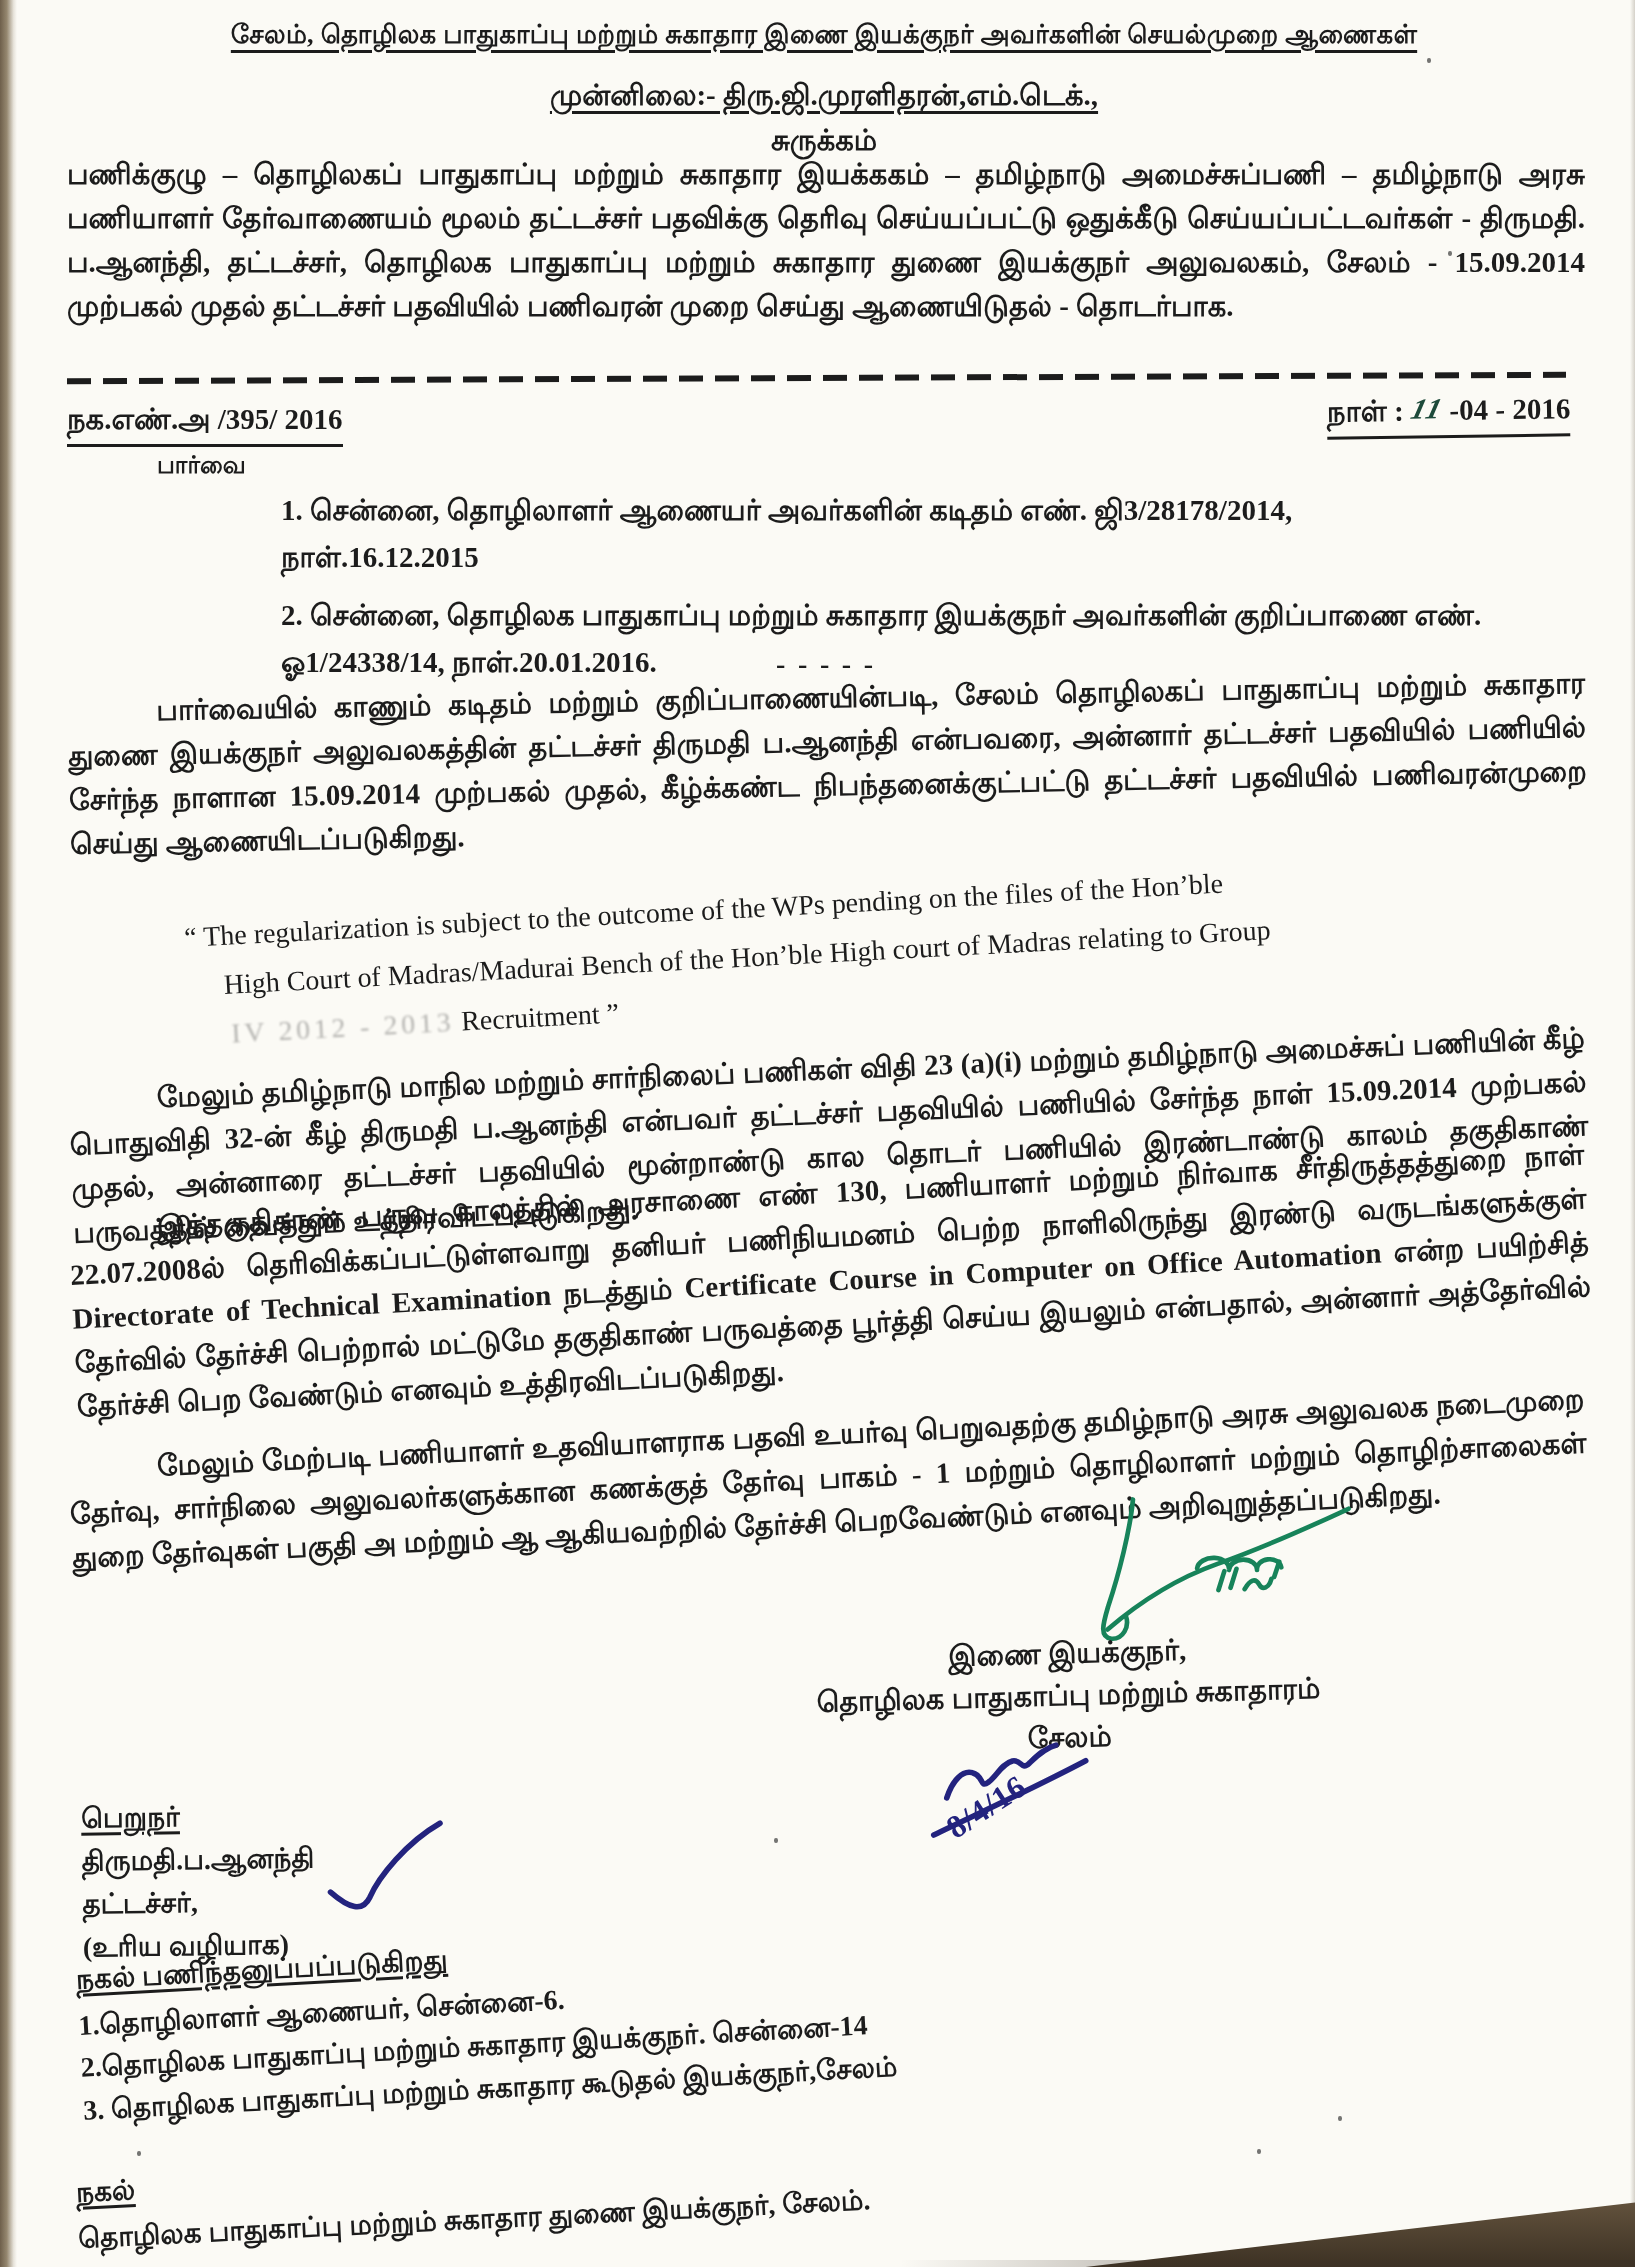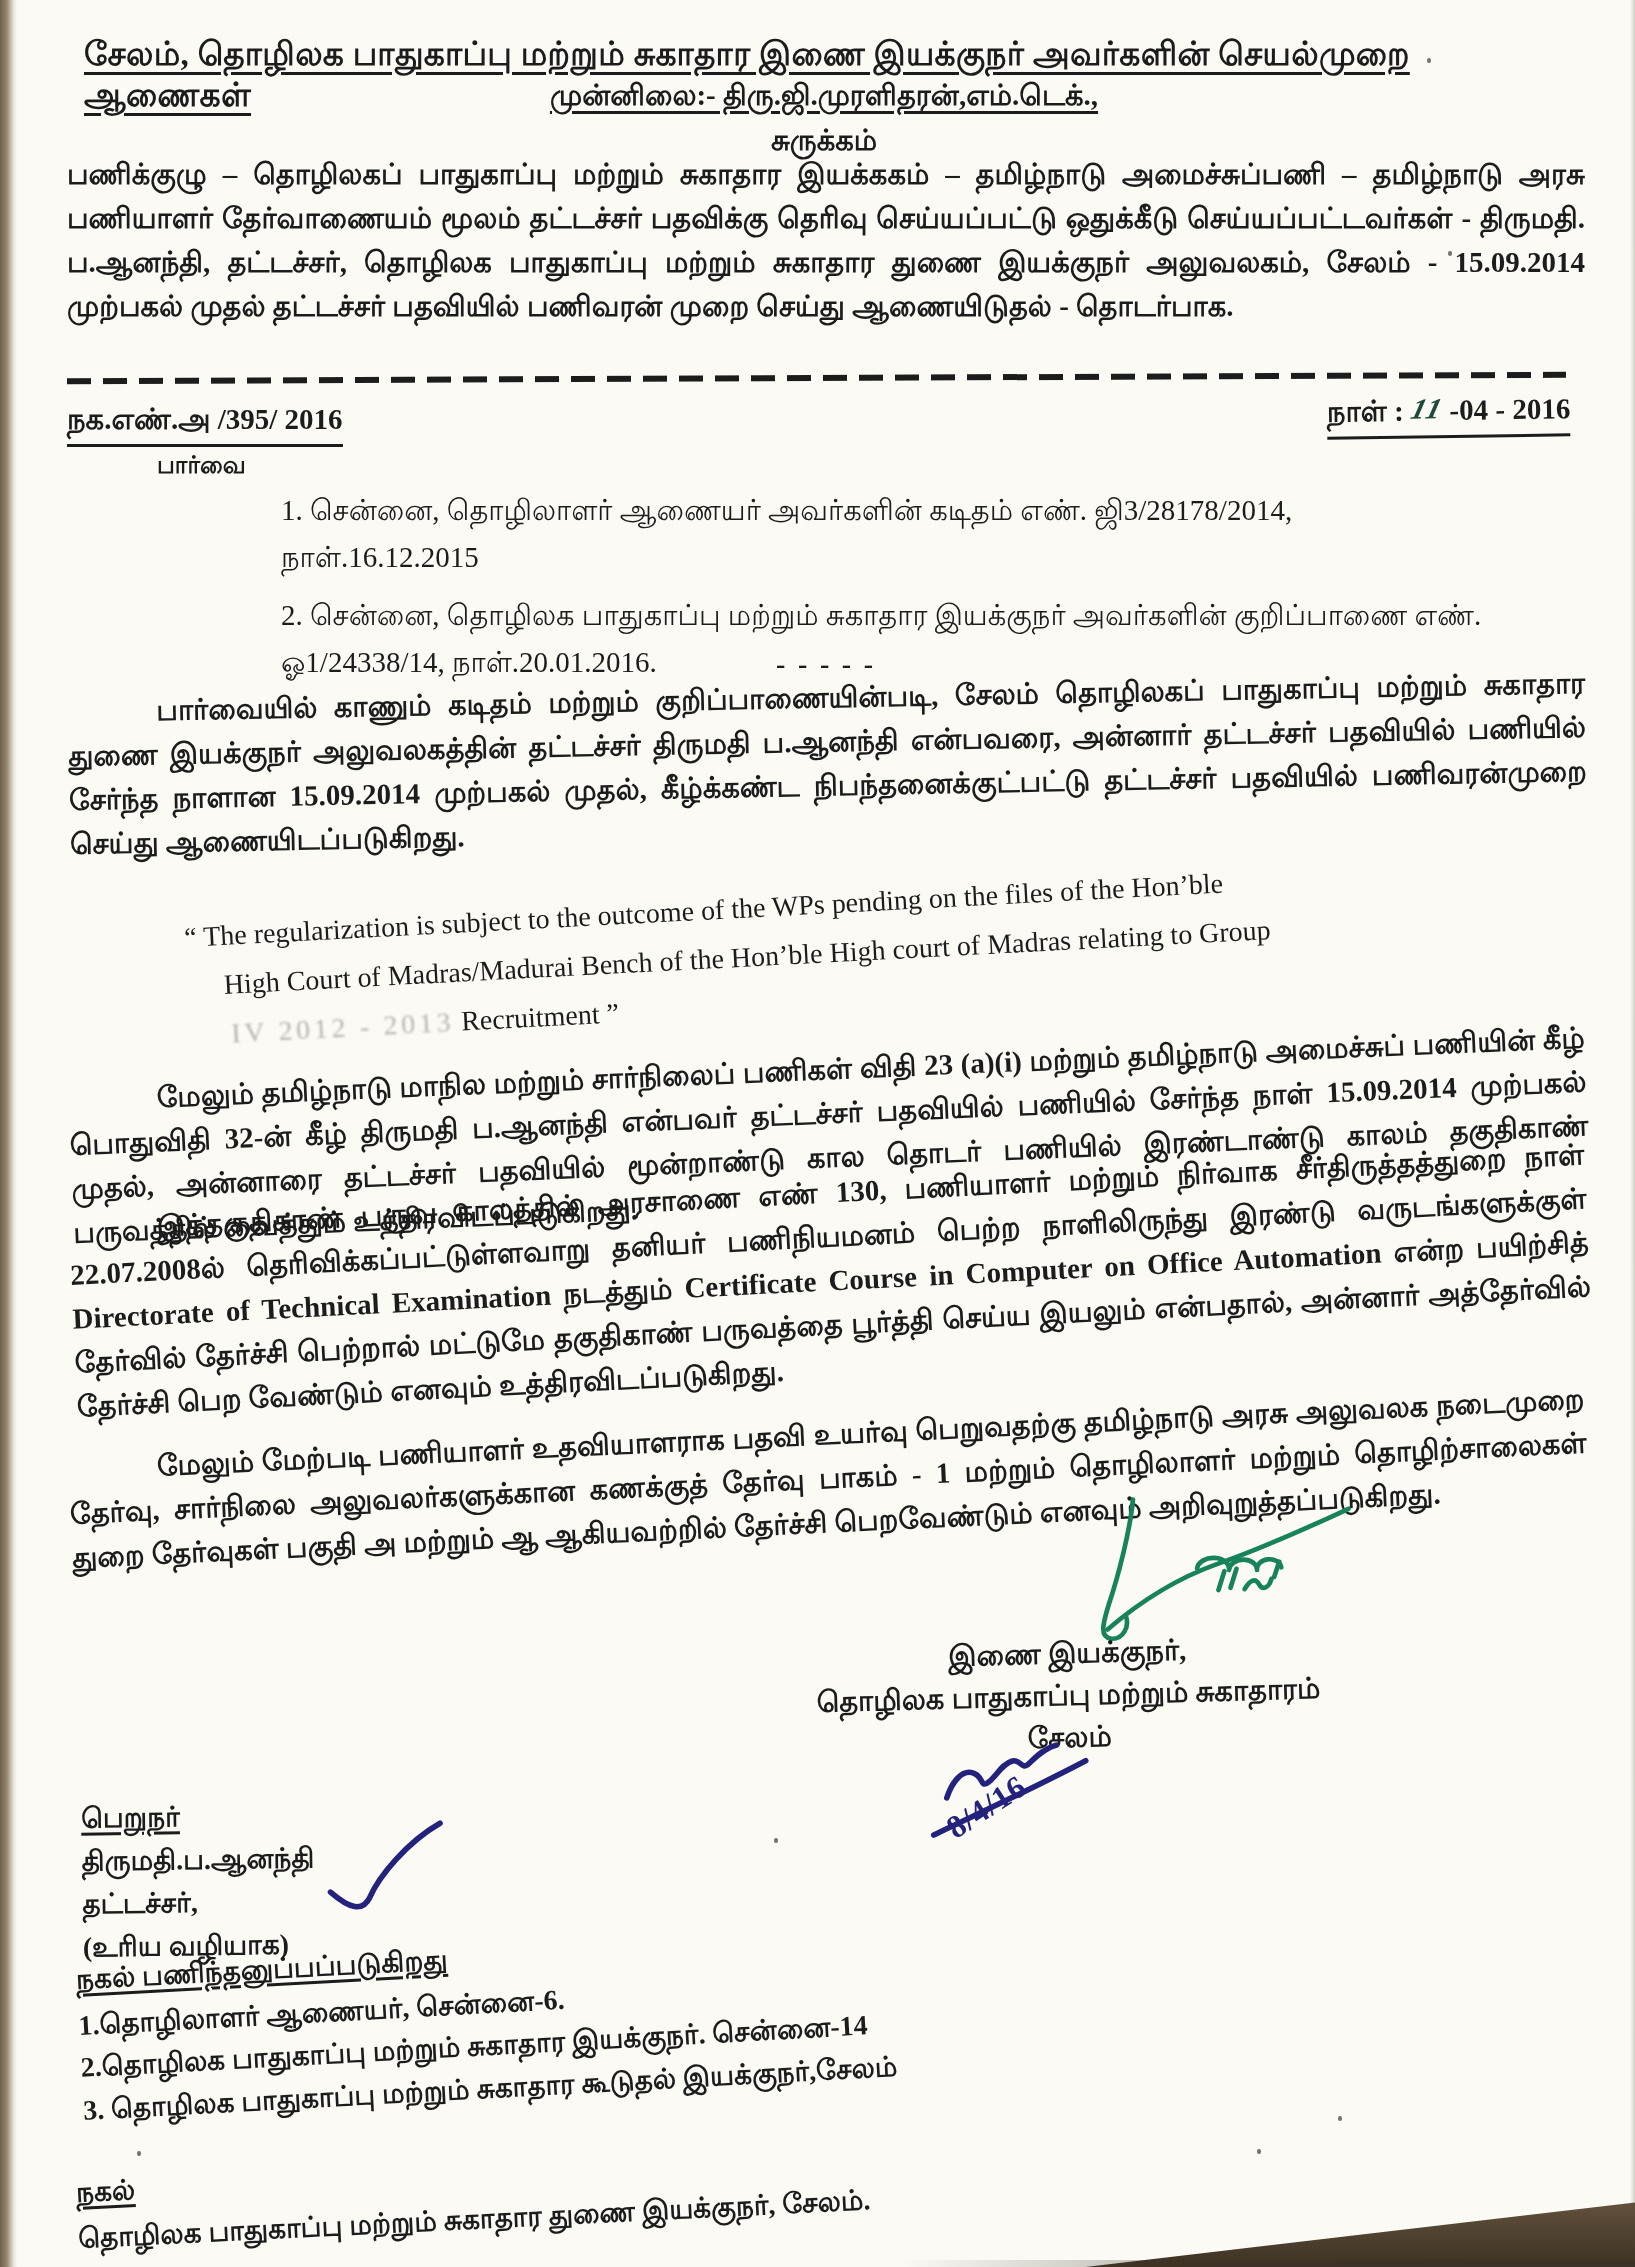--- a/index.html
+++ b/index.html
@@ -16,21 +16,21 @@
     background:linear-gradient(90deg,#6e5f4b 0%,#95876f 40%,rgba(170,158,138,.25) 80%,rgba(170,158,138,0) 100%);}
   .edge-right{position:absolute;right:0;top:0;width:5.6px;height:100%;
     background:linear-gradient(270deg,rgba(120,110,95,.35),rgba(120,110,95,0));}
   .corner-wedge{position:absolute;left:1077px;top:2188px;width:558px;height:80px;
     background:linear-gradient(180deg,#6a5942,#3c3123);
     clip-path:polygon(0 100%,100% 18%,100% 100%);}
   .bottom-strip{position:absolute;left:0;bottom:0;width:100%;height:7.5px;
     background:linear-gradient(90deg,rgba(60,50,38,0) 0%,rgba(60,50,38,0) 55%,rgba(60,50,38,.85) 100%);}
   .speck{position:absolute;width:3.7px;height:4.7px;border-radius:50%;background:#3a3a3a;opacity:.7;}
 
-  .title{position:absolute;left:84px;top:36px;width:1480px;font-size:33px;font-weight:700;text-align:left;
+  .title{position:absolute;left:84px;top:20px;width:1480px;font-size:26px;font-weight:700;text-align:center;
     text-decoration:underline;text-decoration-thickness:2.8px;text-underline-offset:6.6px;letter-spacing:0.3px;}
   .presence{position:absolute;left:84px;top:79px;width:1480px;font-size:29px;font-weight:700;text-align:center;
     text-decoration:underline;text-decoration-thickness:2.8px;text-underline-offset:5.6px;}
   .abstract{position:absolute;left:84px;top:124px;width:1480px;font-size:29px;font-weight:700;text-align:center;
     text-decoration-thickness:2.8px;text-underline-offset:5.6px;}
 
   .para{font-size:29px;font-weight:700;line-height:44px;text-align:justify;}
   .subject{position:absolute;left:67px;top:152px;width:1518px;}
 
   .dashline{position:absolute;left:67px;top:375px;width:1499px;height:5.6px;
@@ -39,21 +39,21 @@
 
   .refrow-left{position:absolute;left:67px;top:403px;font-size:29px;font-weight:700;
     border-bottom:3.7px solid #1c1c1c;padding-bottom:3.7px;}
   .refrow-right{position:absolute;right:66px;top:394px;font-size:29px;font-weight:700;
     border-bottom:3.7px solid #1c1c1c;padding-bottom:3.7px;transform:rotate(-.8deg);}
   .hand-day{display:inline-block;color:#1d4a3a;transform:skewX(-24deg) translateY(-1.9px);
     font-weight:700;letter-spacing:1.9px;}
 
   .parvai{position:absolute;left:157px;top:452px;font-size:24px;font-weight:700;}
   .refs{position:absolute;left:281px;top:487px;width:1209px;}
-  .refs p{margin:0 0 11.2px 0;font-size:29px;font-weight:400;line-height:47px;text-align:left;}
+  .refs p{margin:0 0 11.2px 0;font-size:29px;font-weight:700;line-height:47px;text-align:left;}
 
   .smallsep{position:absolute;left:67px;top:648px;width:1518px;text-align:center;
     font-size:28px;font-weight:700;letter-spacing:2.8px;}
 
   .para-order{position:absolute;left:67px;top:690px;width:1518px;transform:rotate(-1.1deg);transform-origin:0 0;}
   .para-order .first{text-indent:89px;}
 
   .quote{position:absolute;left:183px;top:913px;width:1227px;font-size:28px;font-weight:400;
     line-height:49px;transform:rotate(-3deg);transform-origin:0 0;font-family:"Liberation Serif","DejaVu Serif",serif;}
   .quote .l2{padding-left:37px;}

